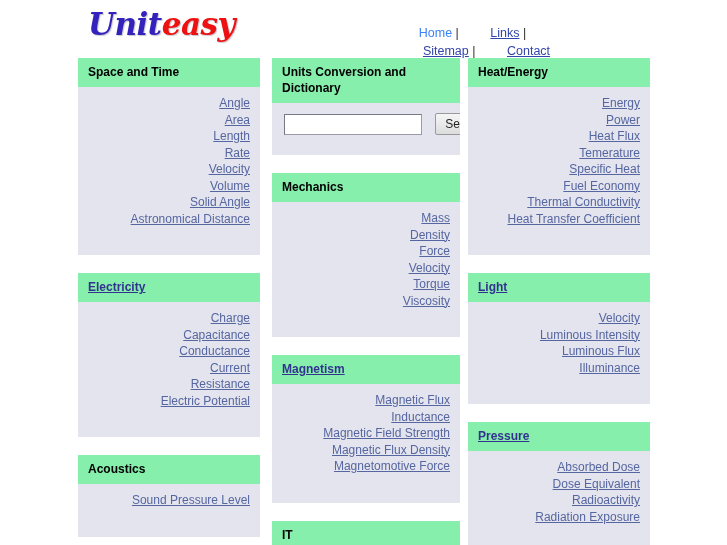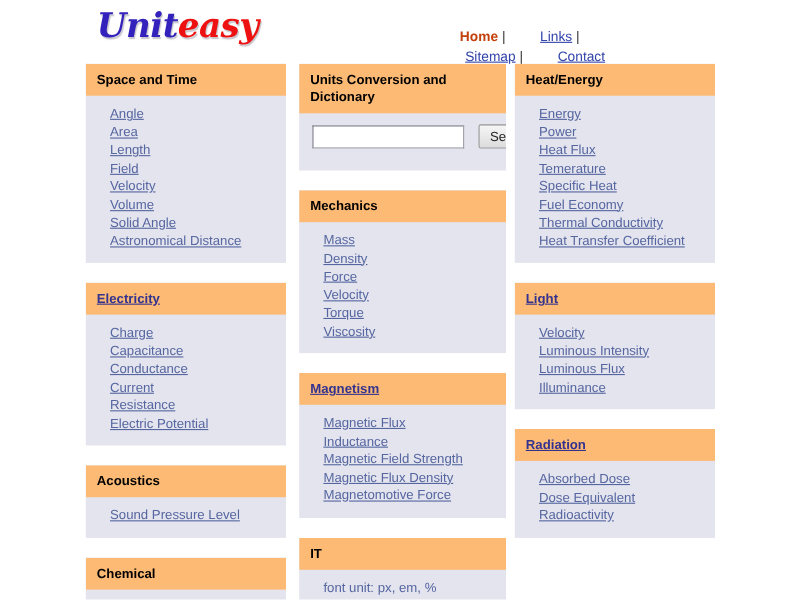--- a/index.html
+++ b/index.html
@@ -42,22 +42,22 @@
     position: absolute;
     left: 390px;
     top: 24px;
     width: 165px;
     text-align: center;
     font-size: 12.5px;
     line-height: 18px;
     color: #000000;
   }
   #nav .nav-current {
-    font-weight: bold;
-    color: #c2410c;
+    font-weight: normal;
+    color: #3b82f6;
   }
   #nav a {
     color: #3344aa;
     text-decoration: underline;
     margin-left: 28px;
   }
   #nav .sep { color: #333333; }
 
   
   #columns {
@@ -75,33 +75,34 @@
   #col-left   { left: 78px; }
   #col-mid    { left: 272px; width: 188px; }
   #col-right  { left: 468px; }
 
   .panel {
     background: #e4e4ee;
     margin-bottom: 18px;
     overflow: hidden;
   }
   .panel-header {
-    background: #fdba74;
+    background: #86efac;
     font-weight: bold;
     font-size: 12px;
     color: #000000;
     padding: 6px 10px 7px 10px;
     line-height: 16px;
   }
   .panel-header a {
     color: #33338f;
     text-decoration: underline;
   }
   .panel-body {
-    padding: 8px 10px 12px 22px;
+    padding: 8px 10px 28px 22px;
+    text-align: right;
   }
   .panel-body ul {
     margin: 0;
     padding: 0;
     list-style: none;
   }
   .panel-body li {
     line-height: 16.5px;
     margin: 0;
     padding: 0;
@@ -169,21 +170,21 @@
 
 <div id="columns">
   <div class="column" id="col-left">
       <div class="panel">
         <div class="panel-header">Space and Time</div>
         <div class="panel-body">
           <ul>
             <li><a href="#">Angle</a></li>
             <li><a href="#">Area</a></li>
             <li><a href="#">Length</a></li>
-            <li><a href="#">Field</a></li>
+            <li><a href="#">Rate</a></li>
             <li><a href="#">Velocity</a></li>
             <li><a href="#">Volume</a></li>
             <li><a href="#">Solid Angle</a></li>
             <li><a href="#">Astronomical Distance</a></li>
           </ul>
         </div>
       </div>
       <div class="panel">
         <div class="panel-header"><a href="#">Electricity</a></div>
         <div class="panel-body">
@@ -277,23 +278,24 @@
         <div class="panel-body">
           <ul>
             <li><a href="#">Velocity</a></li>
             <li><a href="#">Luminous Intensity</a></li>
             <li><a href="#">Luminous Flux</a></li>
             <li><a href="#">Illuminance</a></li>
           </ul>
         </div>
       </div>
       <div class="panel">
-        <div class="panel-header"><a href="#">Radiation</a></div>
+        <div class="panel-header"><a href="#">Pressure</a></div>
         <div class="panel-body">
           <ul>
             <li><a href="#">Absorbed Dose</a></li>
             <li><a href="#">Dose Equivalent</a></li>
             <li><a href="#">Radioactivity</a></li>
+            <li><a href="#">Radiation Exposure</a></li>
           </ul>
         </div>
       </div>
     </div>
 </div>
 
 </body></html>

